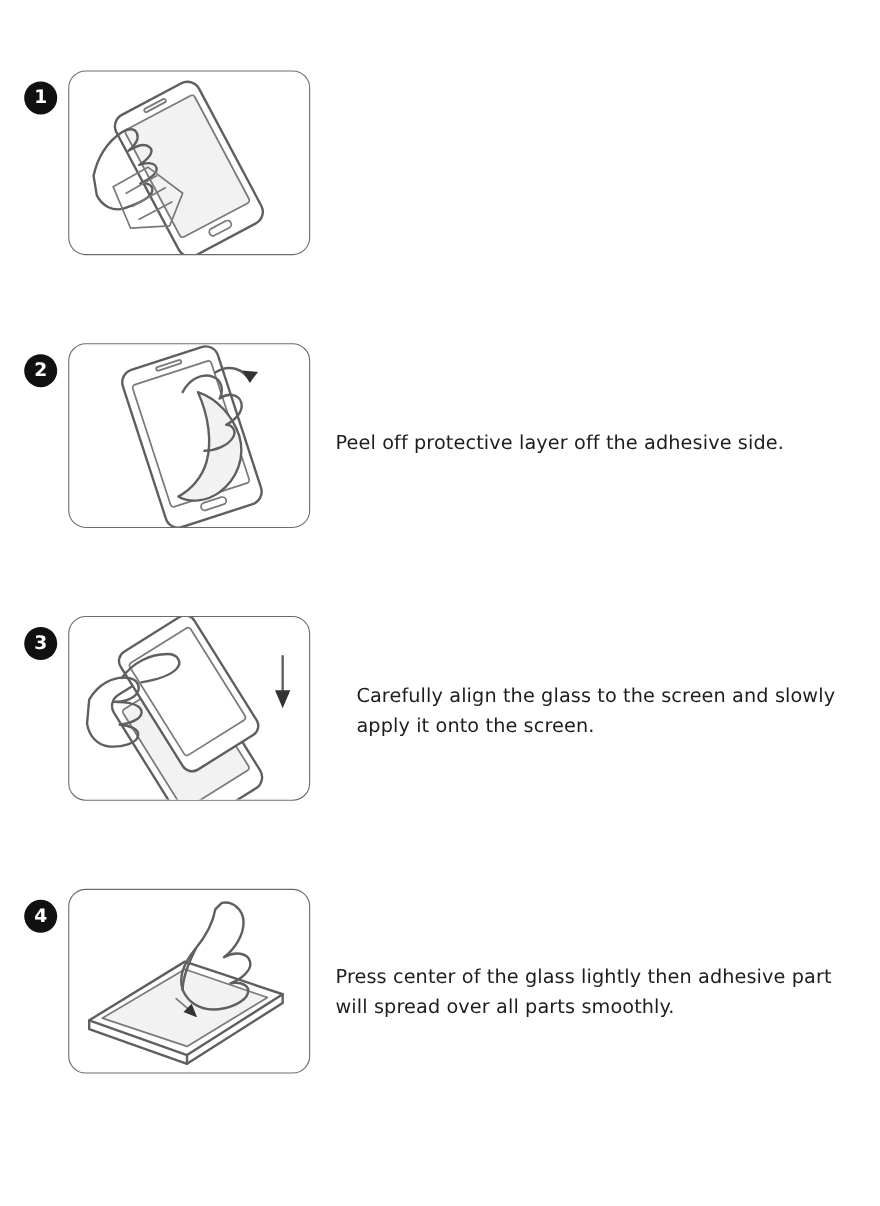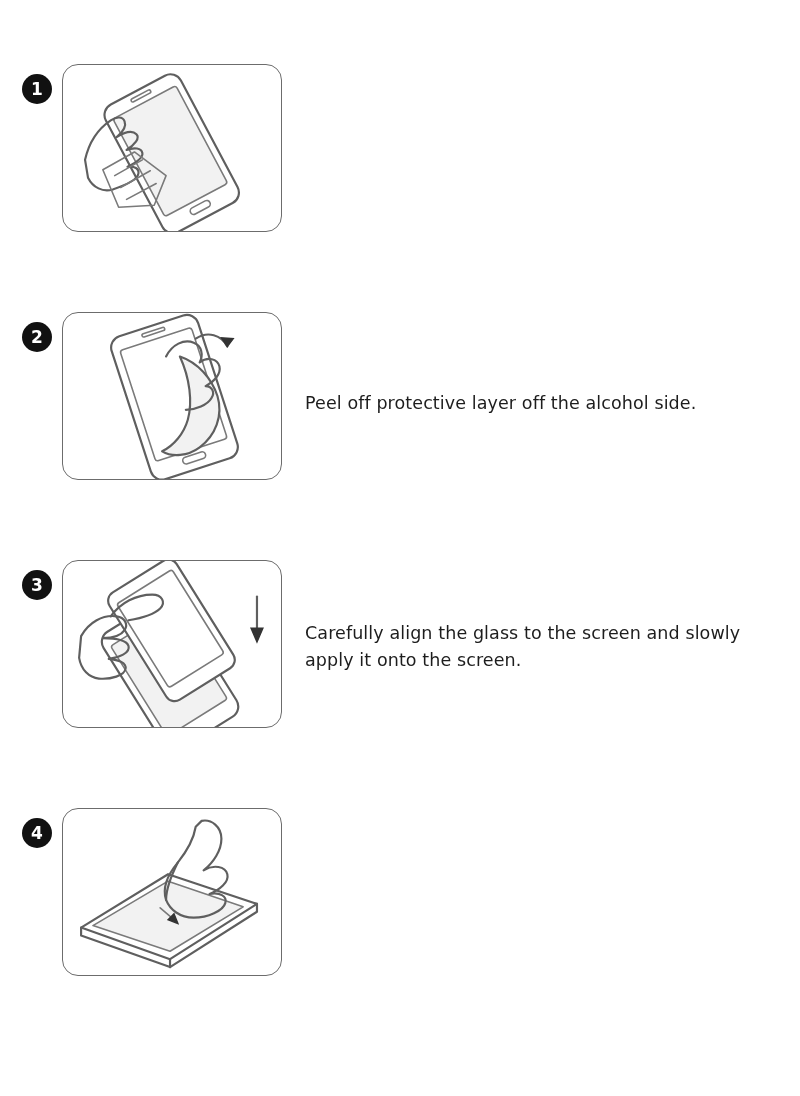--- a/index.html
+++ b/index.html
@@ -65,21 +65,21 @@
     position: absolute;
     left: 305px;
     width: 470px;
     font-size: 17.5px;
     line-height: 1.52;
     color: #1d1d1d;
     letter-spacing: 0.1px;
   }
   .step-1 .step-text { top: 122px; }
   .step-2 .step-text { top: 390px; }
-  .step-3 .step-text { top: 620px; }
+  .step-3 .step-text { top: 620px; margin-left: 19px; }
   .step-4 .step-text { top: 876px; }
 
   
   .step-1 .step-badge { top: 74px; }
   .step-1 .step-figure { top: 64px; }
 
   .step-2 .step-badge { top: 322px; }
   .step-2 .step-figure { top: 312px; }
 
   .step-3 .step-badge { top: 570px; }
@@ -163,21 +163,21 @@
                                             C 131 90, 128 66, 118 44 Z"></path>
 
         <path class="stroke" d="M104 44 C 110 32, 122 26, 132 30 C 140 33, 142 42, 138 50
                                  C 146 44, 156 46, 158 54 C 160 62, 152 70, 144 74
                                  C 150 74, 154 80, 150 86 C 146 93, 134 98, 124 98"></path>
 
         <path class="stroke" d="M134 26 C 146 18, 160 22, 166 34"></path>
         <path class="fill-dark" d="M166 34 L 160 25 L 172 26 Z"></path>
       </svg>
     </div>
-    <div class="step-text">Peel off protective layer off the alcohol side.</div>
+    <div class="step-text">Peel off protective layer off the adhesive side.</div>
   </div>
 
   <div class="step step-3">
     <div class="step-badge">3</div>
     <div class="step-figure">
       <svg viewBox="0 0 220 168" xmlns="http://www.w3.org/2000/svg">
 
         <g transform="rotate(-32 104 110)">
           <rect x="62" y="46" width="86" height="140" rx="12" class="stroke fill-white"></rect>
           <rect x="69" y="60" width="72" height="108" rx="3" class="stroke-thin fill-light"></rect>
@@ -218,15 +218,16 @@
                                  C 158 84, 166 88, 164 95 C 162 103, 146 110, 132 110
                                  C 118 110, 108 102, 104 92 C 100 80, 106 66, 116 54
                                  C 124 44, 132 30, 134 18 Z"></path>
 
         <path class="stroke" d="M116 54 C 110 66, 104 80, 104 92"></path>
 
         <path class="stroke-thin" d="M98 100 L 112 112"></path>
         <path class="fill-dark" d="M116 116 L 106 112 L 112 106 Z"></path>
       </svg>
     </div>
+    <div class="step-text">Press center of the glass lightly then adhesive part will spread over all parts smoothly.</div>
   </div>
 
 </div>
 
 </body></html>

